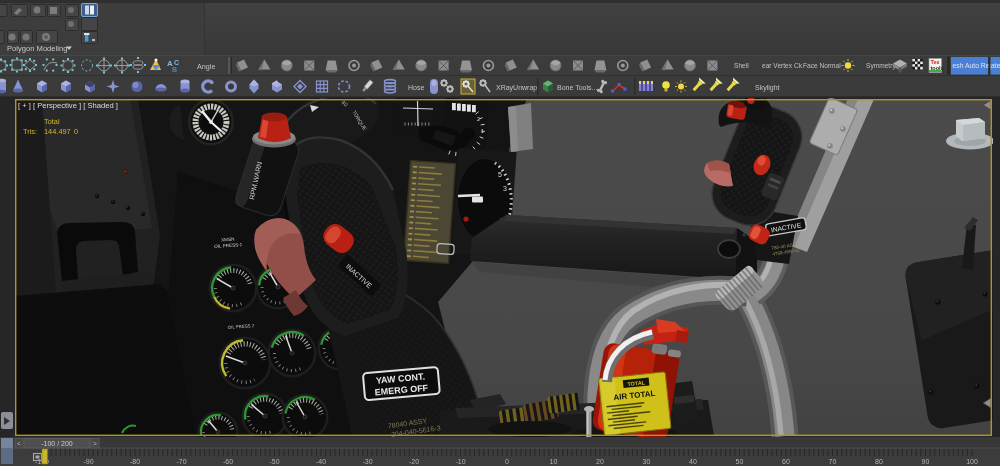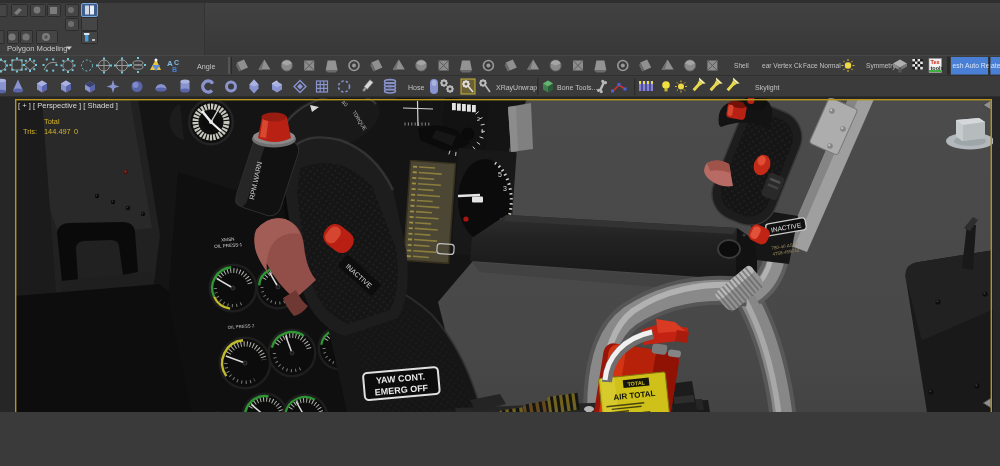--- a/index.html
+++ b/index.html
@@ -1,17 +1,17 @@
 <!DOCTYPE html>
 <html><head>
 <meta charset="utf-8">
 <style>
 html,body{margin:0;padding:0;background:#3a3a3a;}
 *{box-sizing:border-box;}
-#app{position:relative;width:1000px;height:412px;overflow:hidden;font-family:"Liberation Sans",sans-serif;background:#3b3b3b;}
+#app{position:relative;width:1000px;height:466px;overflow:hidden;font-family:"Liberation Sans",sans-serif;background:#3b3b3b;}
 .abs{position:absolute;}
 svg{display:block;}
 svg text{font-family:"Liberation Sans",sans-serif;}
 </style>
 </head>
 <body>
 <div id="app">
 <div class="abs" style="left:0;top:0;width:1000px;height:55px;background:linear-gradient(#424242,#383838);"></div>
 <div class="abs" style="left:0;top:0;width:1000px;height:3px;background:#2f2f2f;"></div>
 <div class="abs" style="left:0;top:3px;width:205px;height:52px;background:#3d3d3d;border-right:1px solid #333;"></div>

